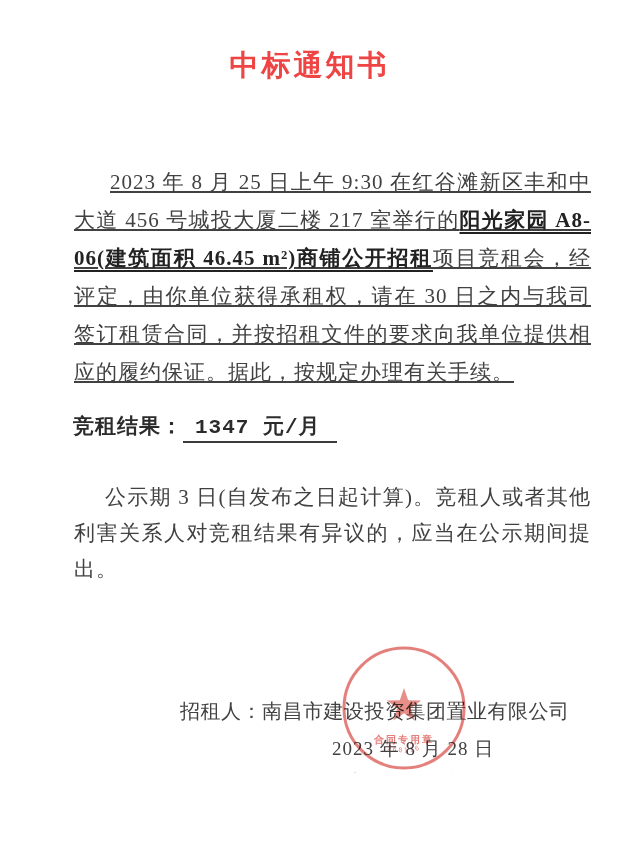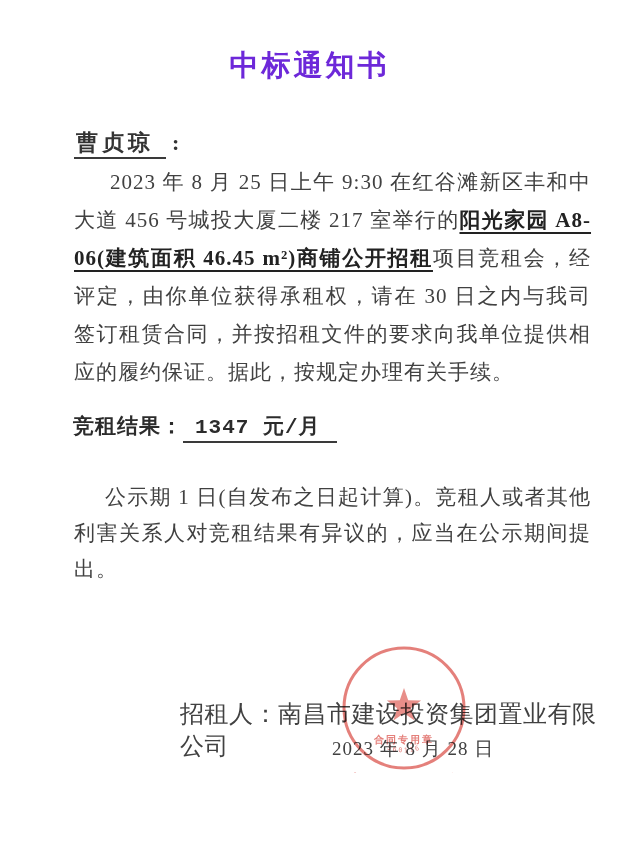--- a/index.html
+++ b/index.html
@@ -16,21 +16,21 @@
   .title {
     position: absolute;
     top: 46px;
     left: 0;
     width: 100%;
     margin: 0;
     text-align: center;
     font-size: 29px;
     font-weight: bold;
     letter-spacing: 3px;
-    color: #6d28d9;
+    color: #ef4444;
   }
   .addressee {
     position: absolute;
     top: 128px;
     left: 74px;
     font-size: 22px;
     color: #333333;
   }
   .addressee-name {
     font-weight: bold;
@@ -42,21 +42,21 @@
   .para {
     position: absolute;
     left: 74px;
     width: 517px;
     margin: 0;
     font-size: 21px;
     letter-spacing: 1px;
     text-align: justify;
     text-align-last: left;
   }
-  .para1 { top: 163px; line-height: 38px; text-indent: 36px; }
+  .para1 { top: 163px; line-height: 38px; text-indent: 36px; text-decoration: underline; }
   .para2 { top: 479px; line-height: 36px; text-indent: 31px; }
   .hl {
     font-weight: bold;
     color: #222222;
     text-decoration: underline;
     text-decoration-thickness: 2px;
     text-underline-offset: 5px;
   }
   .result {
     position: absolute;
@@ -79,21 +79,21 @@
     top: 551px;
     left: 107px;
     font-size: 21px;
     letter-spacing: 0.5px;
     line-height: 36px;
   }
   .signature {
     position: absolute;
     top: 698px;
     left: 180px;
-    font-size: 24px;
+    font-size: 20px;
     letter-spacing: 0.5px;
   }
   .date {
     position: absolute;
     top: 736px;
     left: 332px;
     font-size: 19px;
     letter-spacing: 1px;
   }
   .stamp {
@@ -111,27 +111,26 @@
   .stamp-label { fill: #e06a64; font-size: 10px; letter-spacing: 2px; font-weight: bold; font-family: "Liberation Serif", "DejaVu Serif", serif; }
   .stamp-code { fill: #e06a64; font-size: 6.5px; letter-spacing: 2px; font-family: "DejaVu Sans Mono", monospace; }
 </style>
 </head>
 <body>
 
 <div class="page">
 
   <h1 class="title">中标通知书</h1>
 
-  <div class="addressee"><span class="addressee-name">曹贞琼</span><span class="addressee-colon">:</span></div>
 
   <p class="para para1"><span>2023 年 8 月 25 日上午 9:30 在红谷滩新区丰和中大道 456 号城投大厦二楼 217 室举行的</span><span class="hl">阳光家园 A8-06(建筑面积 46.45 m²)商铺公开招租</span><span>项目竞租会，经评定，由你单位获得承租权，请在 30 日之内与我司签订租赁合同，并按招租文件的要求向我单位提供相应的履约保证。据此，按规定办理有关手续。</span></p>
 
   <div class="result"><span class="result-label">竞租结果：</span><span class="result-value">1347 元/月</span></div>
 
-  <p class="para para2">公示期 1 日(自发布之日起计算)。竞租人或者其他利害关系人对竞租结果有异议的，应当在公示期间提出。</p>
+  <p class="para para2">公示期 3 日(自发布之日起计算)。竞租人或者其他利害关系人对竞租结果有异议的，应当在公示期间提出。</p>
 
   <div class="contact">
   </div>
 
   <div class="signature"><span>招租人：</span><span>南昌市建设投资集团置业有限公司</span></div>
 
   <div class="date">2023 年 8 月 28 日</div>
 
   <svg class="stamp" viewBox="0 0 130 130" width="130" height="130" xmlns="http://www.w3.org/2000/svg">
     <circle class="stamp-ring" cx="65" cy="65" r="60"></circle>

